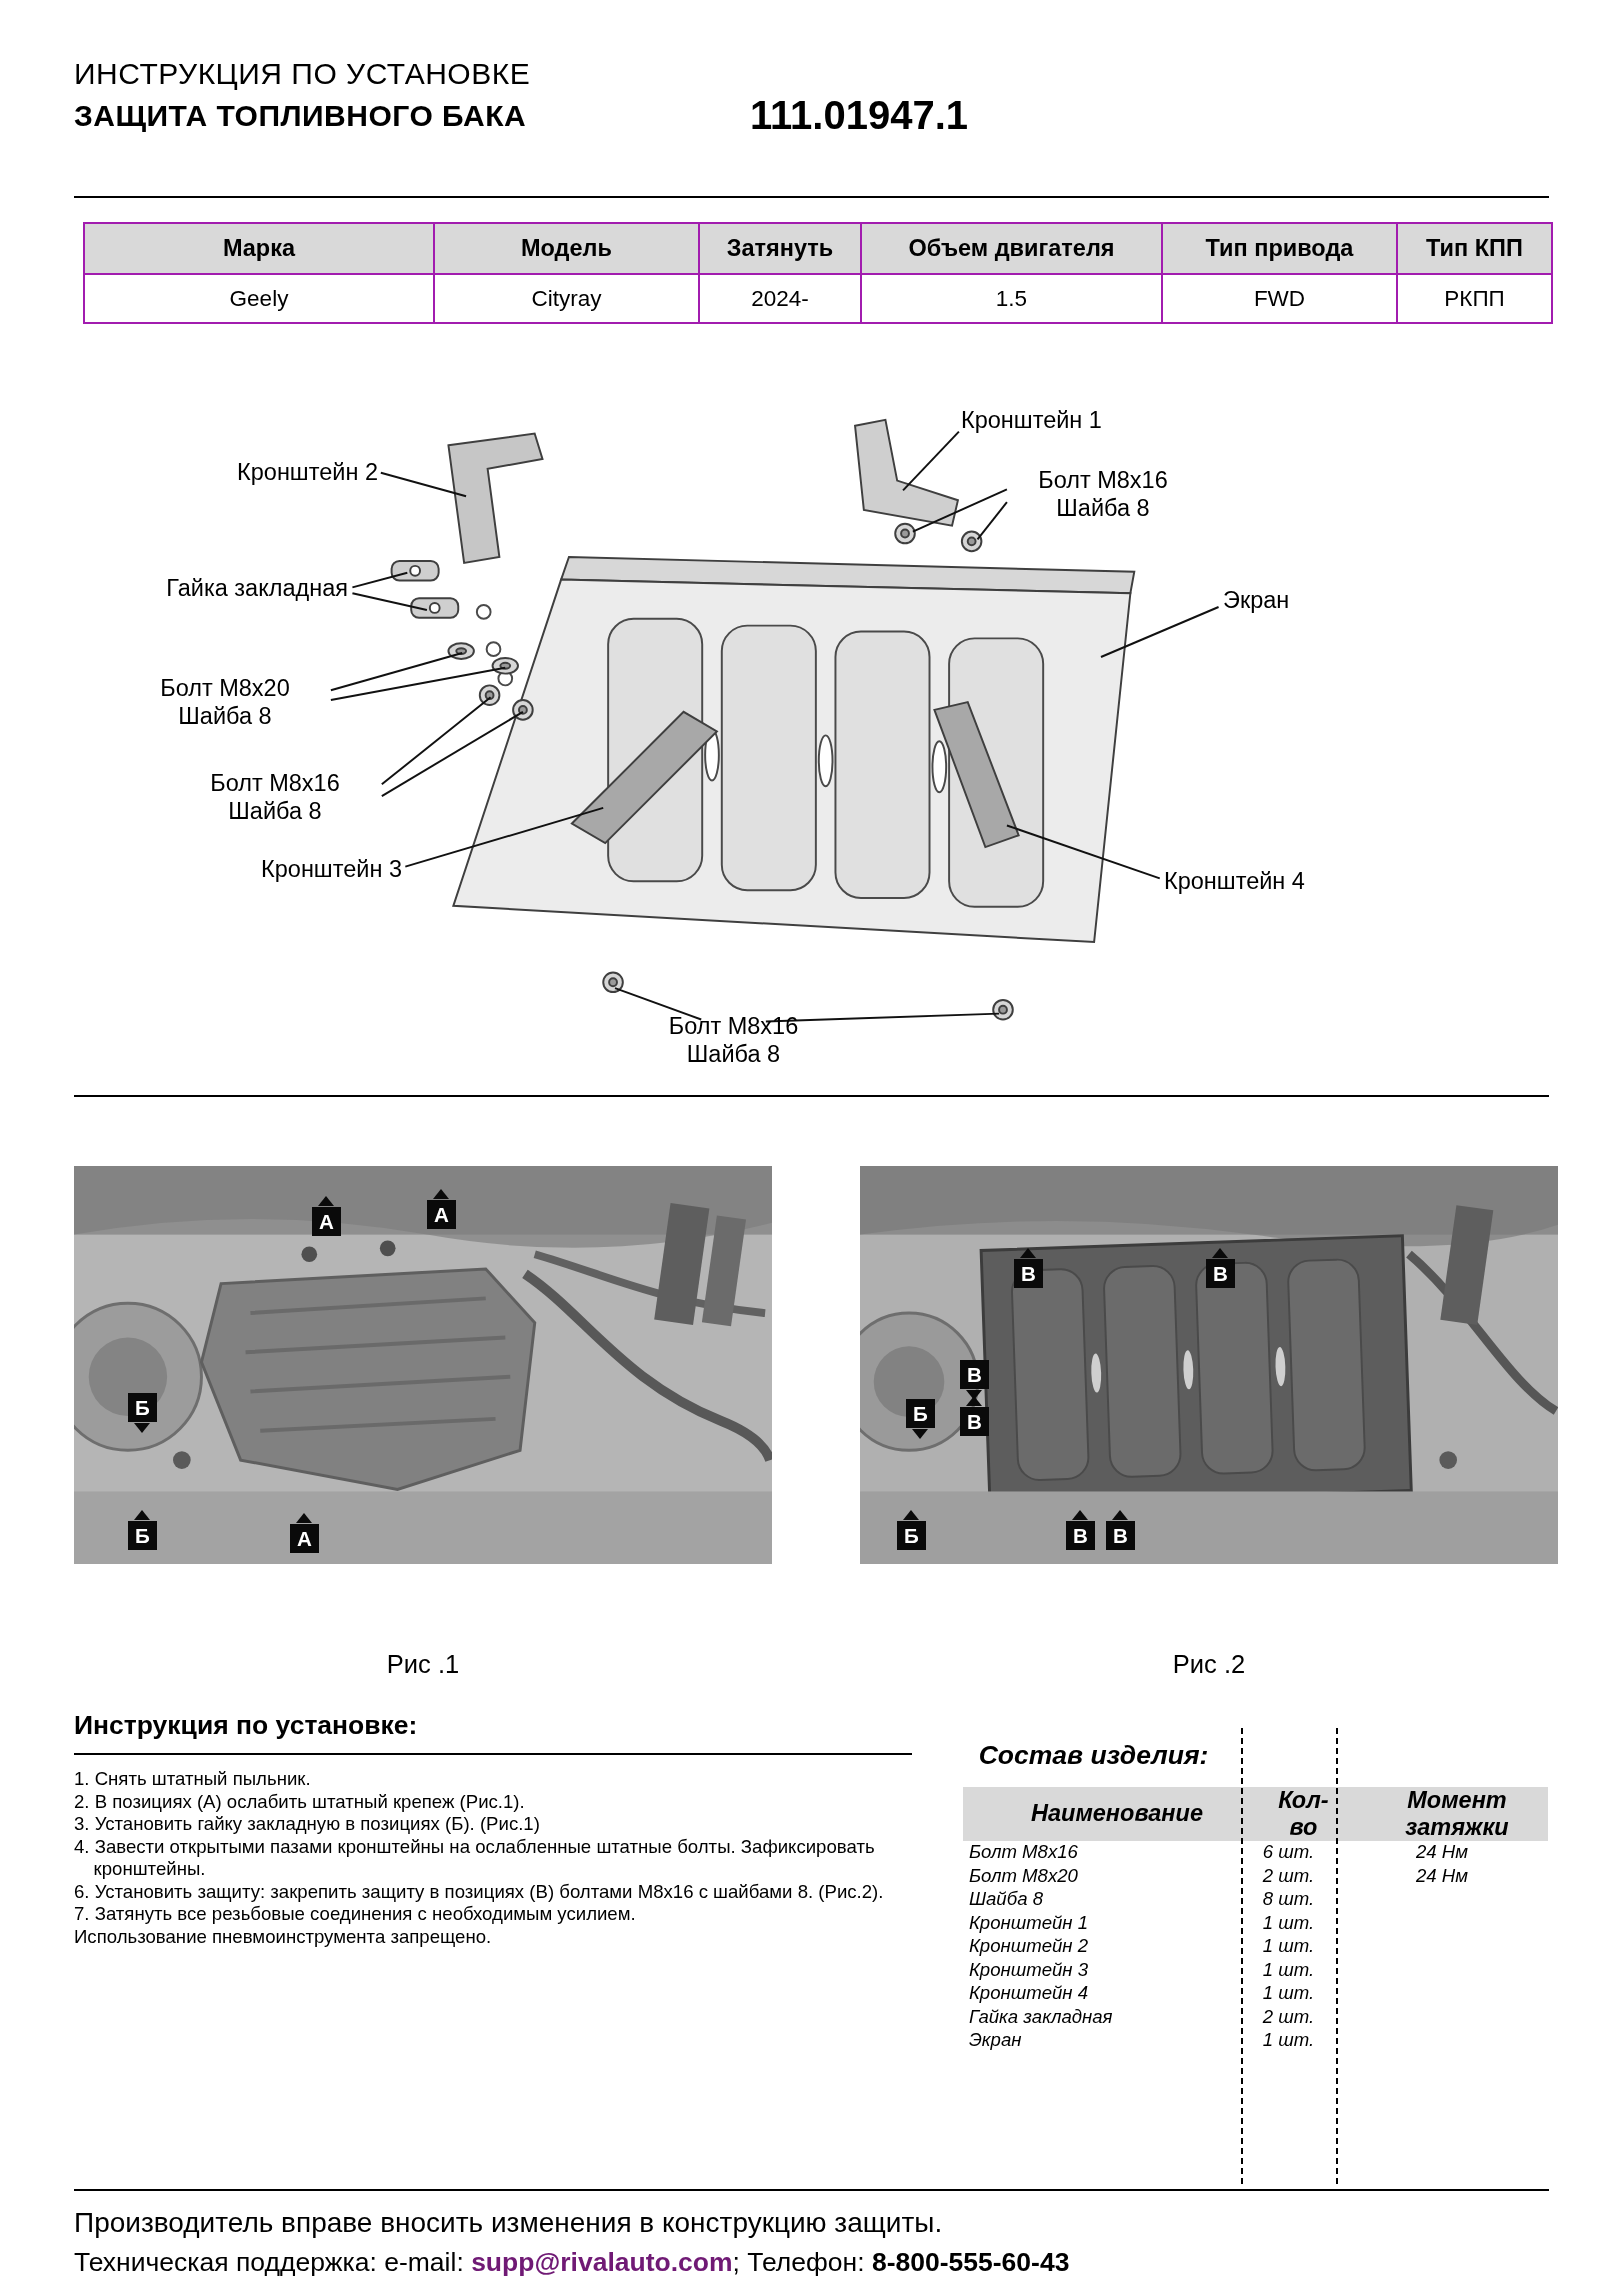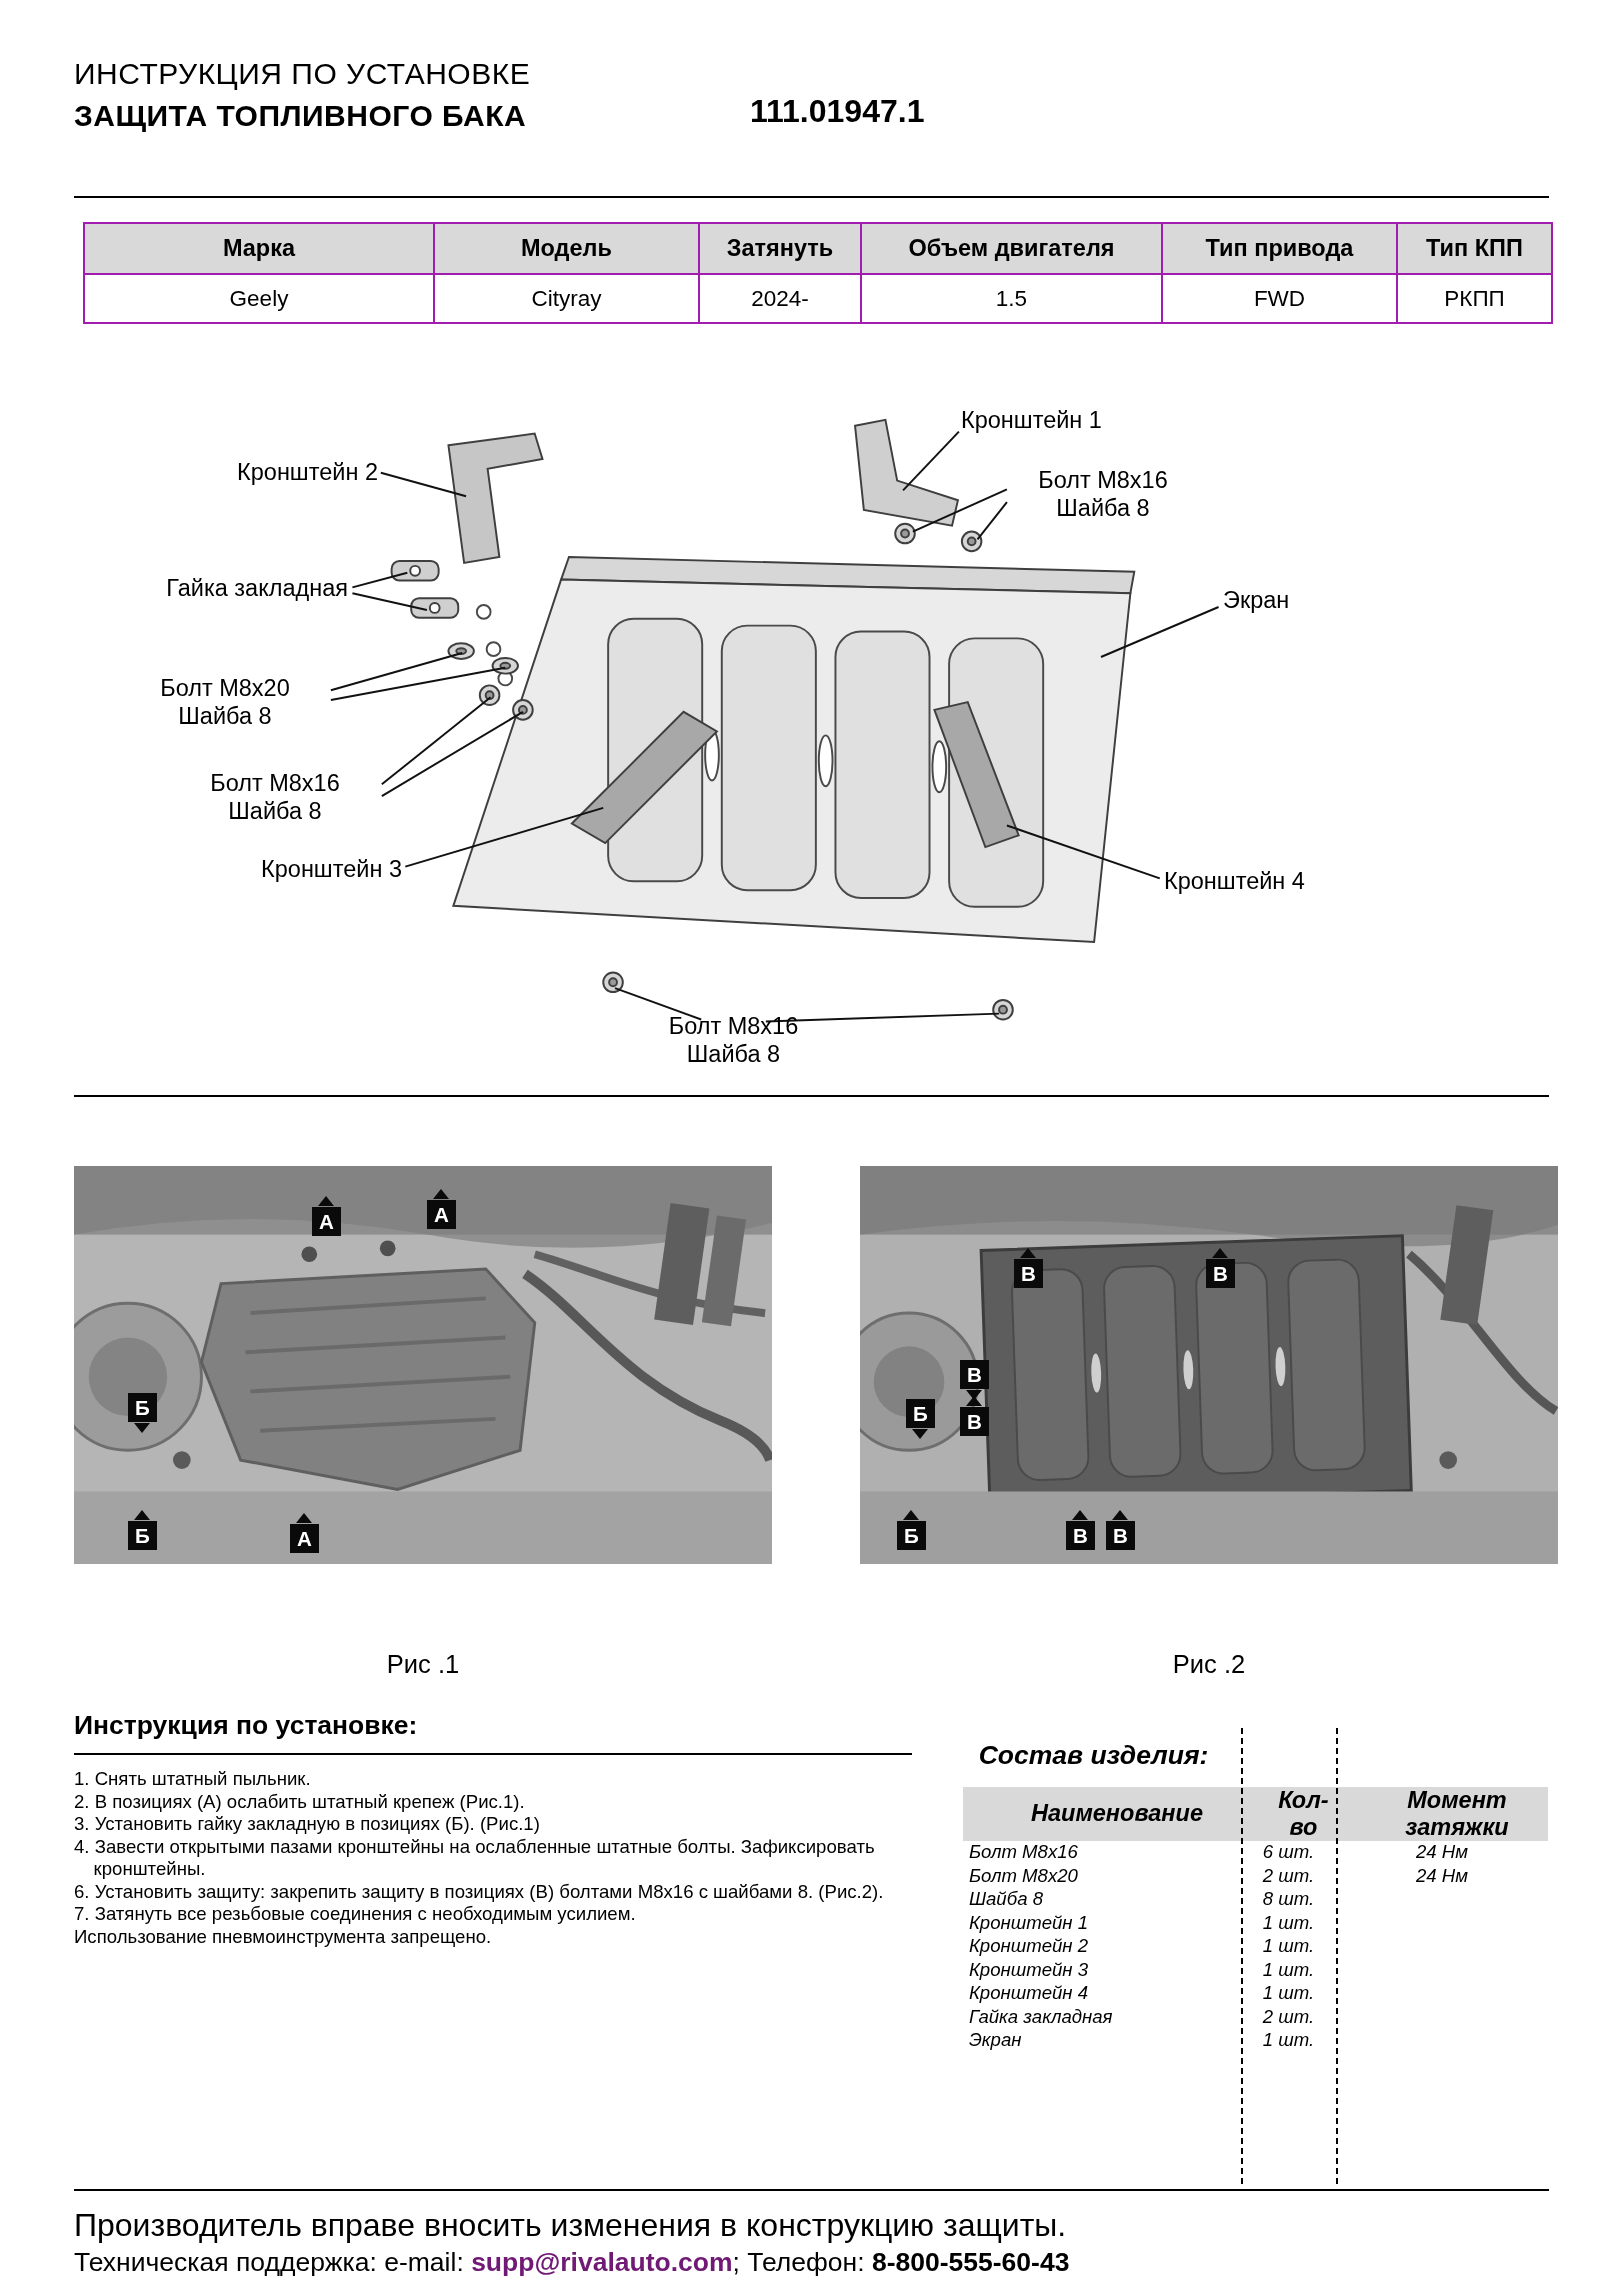--- a/index.html
+++ b/index.html
@@ -8,21 +8,21 @@
     position:relative; width:1621px; height:2293px; background:#ffffff;
     font-family:"Liberation Sans", sans-serif; color:#000; overflow:hidden;
   }
   .rule { position:absolute; left:74px; width:1475px; height:2px; background:#000; }
   .rule1 { top:196px; } .rule2 { top:1095px; } .rule3 { top:2189px; }
 
   
   .header-block { position:absolute; left:74px; top:57px; }
   .doc-type { font-size:30px; letter-spacing:0.5px; }
   .product-title { font-size:30px; font-weight:bold; margin-top:7.8px; letter-spacing:0.5px; }
-  .part-number { position:absolute; left:750px; top:93px; font-size:32px; font-weight:bold; }
+  .part-number { position:absolute; left:750px; top:93px; font-size:40px; font-weight:bold; }
 
   
   .spec-table { position:absolute; left:83px; top:222px; width:1467px; border-collapse:collapse; table-layout:fixed; }
   .spec-table th, .spec-table td { border:2px solid #a21caf; text-align:center; vertical-align:middle; }
   .spec-table th { background:#d9d9d9; font-size:23.5px; font-weight:bold; height:51px; }
   .spec-table td { font-size:22.5px; height:49px; }
 
   
   .diagram { position:absolute; left:74px; top:365px; width:1470px; height:727px; }
   .diagram svg { position:absolute; left:0; top:0; }
@@ -53,21 +53,21 @@
   .parts .sec-title { margin-left:15.7px; }
   .parts-table { margin-top:15.7px; width:585px; border-collapse:collapse; table-layout:fixed; }
   .parts-table th { background:#d9d9d9; font-size:23.5px; font-weight:bold; height:41px; text-align:center; vertical-align:middle;padding-left:30px; }
   .parts-table td { font-size:18.6px; height:23.5px; vertical-align:middle; }
   .parts-table td.name { padding-left:5.9px; text-align:left; }
   .parts-table td.qty, .parts-table td.torque { text-align:center; }
   .dash { position:absolute; top:-11.8px; height:456px; width:0; border-left:2px dashed #000; }
   .dash-1 { left:278px; } .dash-2 { left:373px; }
 
   
-  .footer-line1 { position:absolute; left:74px; top:2207px; font-size:32px; }
+  .footer-line1 { position:absolute; left:74px; top:2207px; font-size:28px; }
   .footer-line2 { position:absolute; left:74px; top:2247px; font-size:26.5px; }
   .email { color:#701a75; font-weight:bold; cursor:pointer; }
   .phone { font-weight:bold; }
 </style>
 </head>
 <body>
 
 <div class="page">
 
   <div class="header-block">

